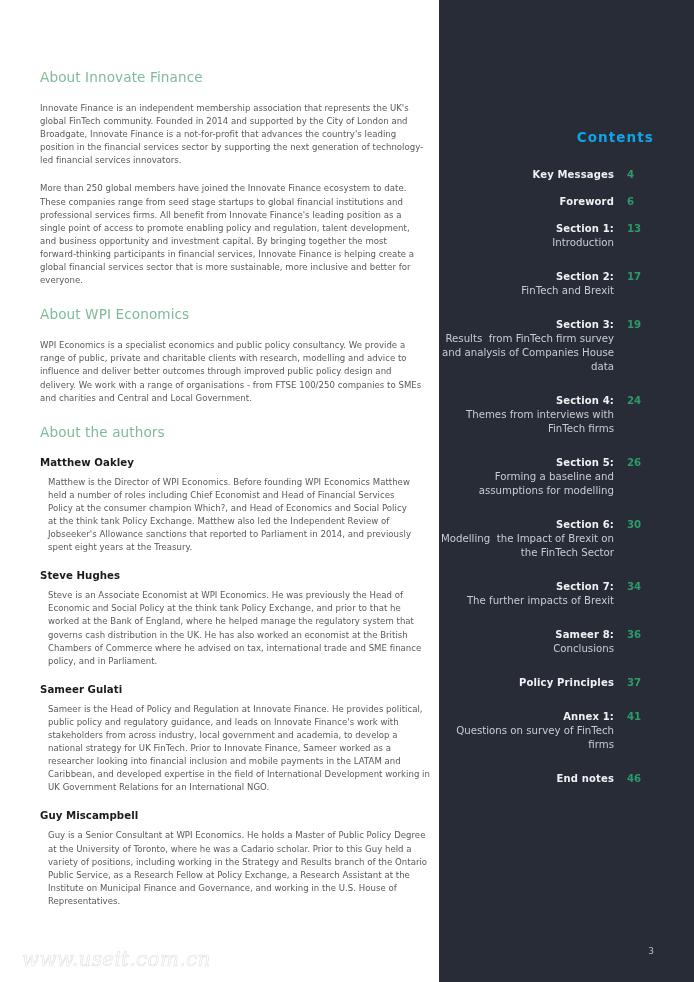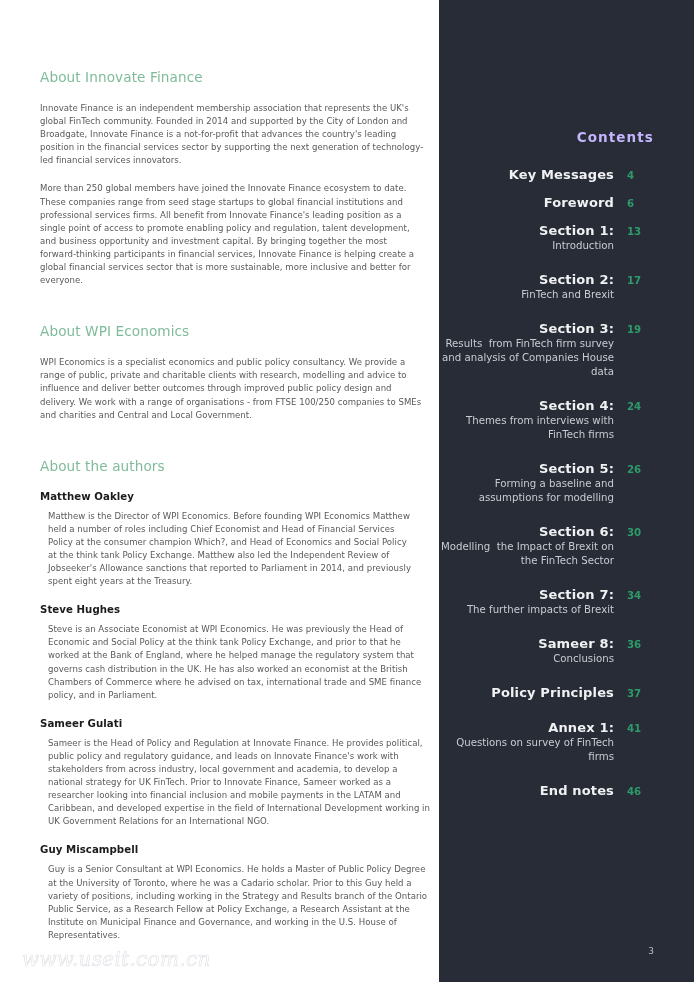--- a/index.html
+++ b/index.html
@@ -26,21 +26,21 @@
     width: 255px;
     height: 982px;
     background: #272c36;
   }
   .contents-title {
     position: absolute;
     top: 129px;
     left: 0;
     width: 215px;
     text-align: right;
-    color: #c4b5fd;
+    color: #0ea5e9;
     font-size: 13.5px;
     font-weight: bold;
     letter-spacing: 1.1px;
   }
   .toc {
     position: absolute;
     top: 168px;
     left: 0;
     width: 255px;
   }
@@ -49,21 +49,21 @@
     margin-bottom: 13px;
   }
   .toc-row {
     display: flex;
     align-items: baseline;
   }
   .toc-label {
     width: 175px;
     text-align: right;
     color: #f0f1f2;
-    font-size: 13px;
+    font-size: 10px;
     font-weight: bold;
     letter-spacing: 0.15px;
     line-height: 14px;
   }
   .toc-page {
     width: 60px;
     padding-left: 13px;
     box-sizing: border-box;
     color: #2e9a6a;
     font-size: 10.2px;
@@ -108,21 +108,21 @@
   }
   h2.section-heading {
     margin: 0 0 16px 0;
     color: #7fbb9a;
     font-size: 13.6px;
     font-weight: normal;
     letter-spacing: 0.1px;
     line-height: 18px;
   }
   h2.section-heading.tight {
-    margin-top: 35px;
+    margin-top: 18px;
   }
   p.body {
     margin: 0 0 15px 0;
     color: #58595b;
     font-size: 8.55px;
     line-height: 13.1px;
     letter-spacing: 0.03px;
   }
   p.body.last {
     margin-bottom: 17px;

